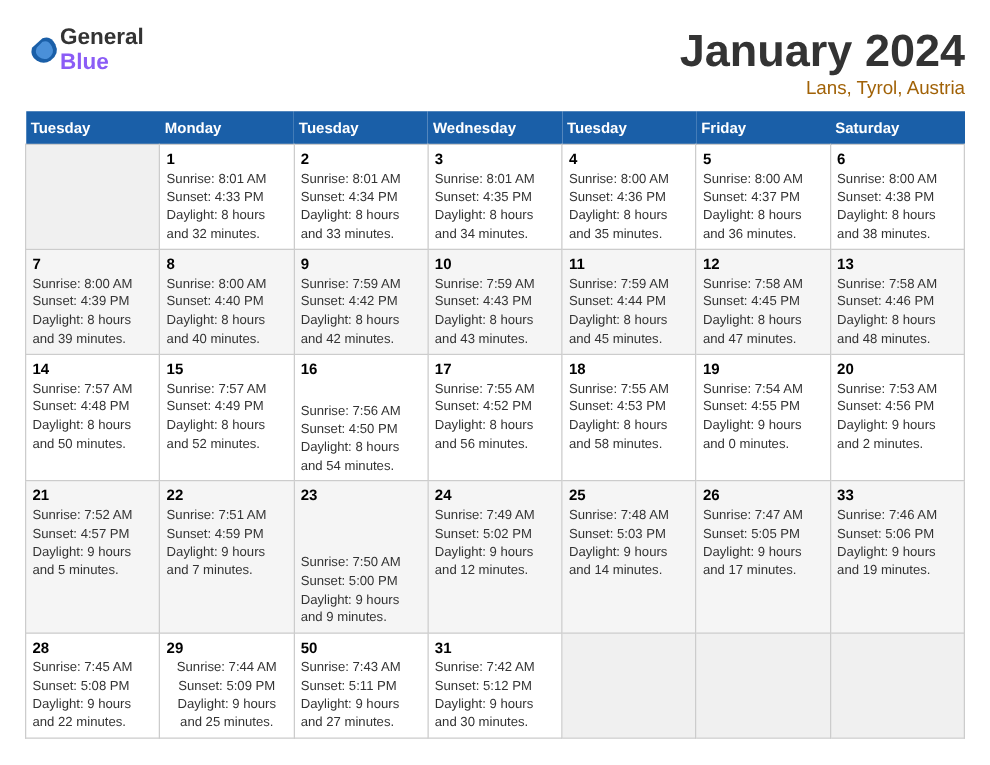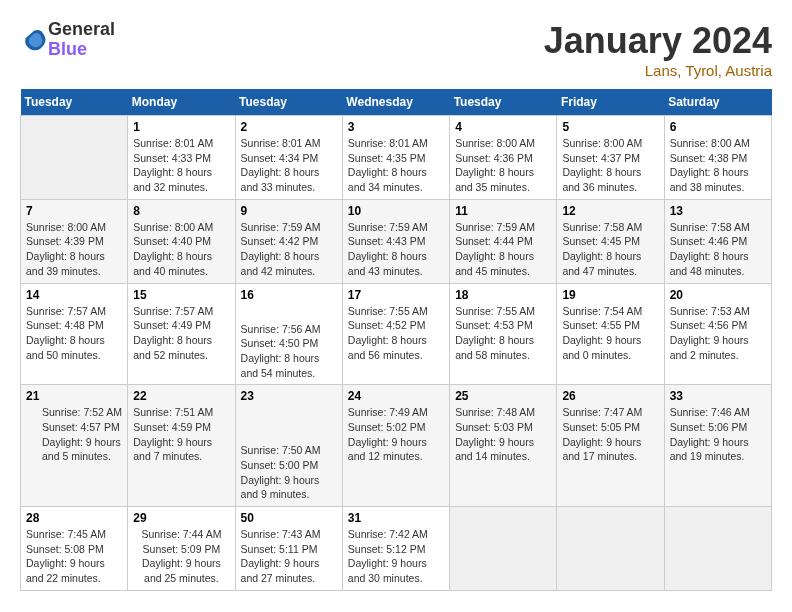--- a/index.html
+++ b/index.html
@@ -258,21 +258,21 @@
           <div class="day-number">20</div>
           <div class="day-info" style="white-space: pre-line;">Sunrise: 7:53 AM
 Sunset: 4:56 PM
 Daylight: 9 hours
 and 2 minutes.</div>
         </td>
       </tr>
       <tr>
         <td>
           <div class="day-number">21</div>
-          <div class="day-info" style="white-space: pre-line; margin-left: 16px;">Sunrise: 7:52 AM
+          <div class="day-info" style="white-space: pre-line;">Sunrise: 7:52 AM
 Sunset: 4:57 PM
 Daylight: 9 hours
 and 5 minutes.</div>
         </td>
         <td>
           <div class="day-number">22</div>
           <div class="day-info" style="white-space: pre-line;">Sunrise: 7:51 AM
 Sunset: 4:59 PM
 Daylight: 9 hours
 and 7 minutes.</div>

